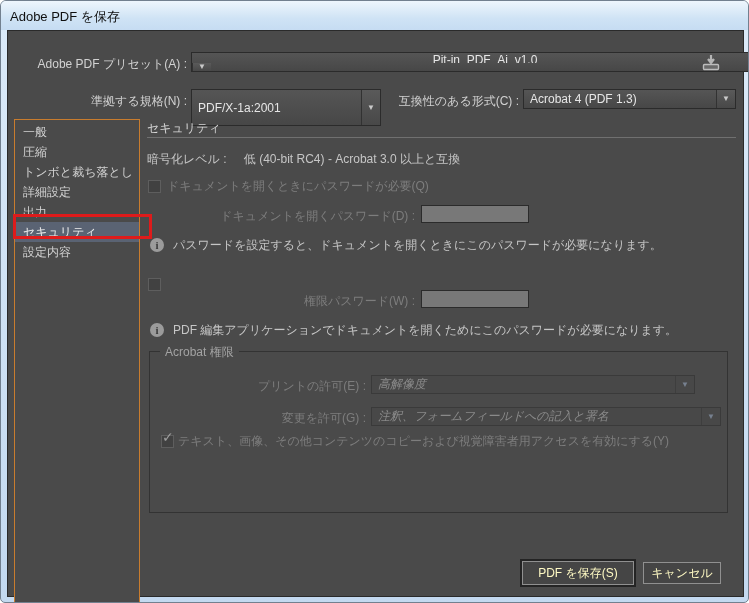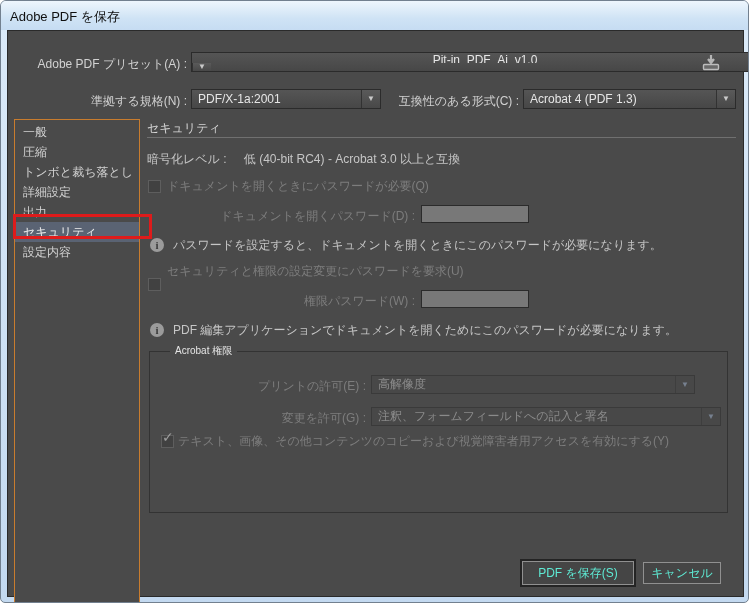--- a/index.html
+++ b/index.html
@@ -37,25 +37,25 @@
              color:#3a3a3a;font-size:11px;font-weight:bold;text-align:center;line-height:14px;
              font-family:"Liberation Serif","DejaVu Serif",serif;}
   
   .sidebar{box-sizing:border-box;border:1px solid #c87c2e;background:#4a4a4a;padding-top:2px;}
   .side-item{height:20px;line-height:20px;padding-left:8px;font-size:12px;color:#d2d2d2;white-space:nowrap;
              overflow:hidden;}
   .side-item.selected{background:#5a6373;color:#ececec;}
   .red-annotation{box-sizing:border-box;border:3px solid #de1b1b;background:transparent;pointer-events:none;z-index:50;}
   
   .groupbox{box-sizing:border-box;border:1px solid #333333;}
-  .group-legend{position:absolute;top:-8px;left:20px;background:#4a4a4a;padding:0 5px;font-size:10px;color:#e5e5e5;white-space:nowrap;}
+  .group-legend{position:absolute;top:-8px;left:10px;background:#4a4a4a;padding:0 5px;font-size:12px;color:#a3a3a3;white-space:nowrap;}
   
   .sep{height:1px;background:#707070;}
   
-  .btn{box-sizing:border-box;background:#454545;border:1px solid #909090;color:#5eead4;font-size:12px;
+  .btn{box-sizing:border-box;background:#454545;border:1px solid #909090;color:#fef9c3;font-size:12px;
        display:flex;align-items:center;justify-content:center;white-space:nowrap;
        font-family:"Liberation Sans","DejaVu Sans",sans-serif;}
   .btn.default{outline:2px solid #242424;}
   
   .icon-btn{display:flex;align-items:center;justify-content:center;background:transparent;border:none;}
 </style>
 </head>
 <body>
 
 <div class="frame">
@@ -74,21 +74,21 @@
   </div>
   <div class="abs icon-btn" style="left:697px;top:51px;width:26px;height:21px;">
     <svg width="22" height="19" viewBox="0 0 22 19">
       <path d="M11 2 L11 8 M8 6 L11 10 L14 6" stroke="#b5b5b5" stroke-width="2.2" fill="none"></path>
       <path d="M8 6 L11 10 L14 6 Z" fill="#b5b5b5"></path>
       <rect x="3.5" y="11.5" width="15" height="5" rx="1" fill="#6a6a6a" stroke="#bdbdbd" stroke-width="1.4"></rect>
     </svg>
   </div>
 
   <div class="abs lbl right" style="left:20px;top:92px;width:166px;">準拠する規格(N) :</div>
-  <div class="abs dd" style="left:190px;top:88px;width:190px;height:20px;">
+  <div class="abs dd" style="left:190px;top:88px;width:190px;height:37px;">
     <span class="dd-text">PDF/X-1a:2001</span>
     <span class="dd-arrowbox">
       <span class="dd-arrow">▼</span>
     </span>
   </div>
   <div class="abs lbl right" style="left:385px;top:92px;width:133px;">互換性のある形式(C) :</div>
   <div class="abs dd" style="left:522px;top:88px;width:213px;height:20px;">
     <span class="dd-text">Acrobat 4 (PDF 1.3)</span>
     <span class="dd-arrowbox">
       <span class="dd-arrow">▼</span>
@@ -120,43 +120,42 @@
 
   <div class="abs lbl dim right" style="left:146px;top:207px;width:268px;">ドキュメントを開くパスワード(D) :</div>
   <input class="abs pw-input" style="left: 420px; top: 204px;" disabled="" value="">
 
   <div class="abs" style="left:149px;top:234px;">
     <span class="info-icon">i</span>
   </div>
   <div class="abs lbl semi" style="left:172px;top:236px;">パスワードを設定すると、ドキュメントを開くときにこのパスワードが必要になります。</div>
 
   <div class="abs cb" style="left:147px;top:264px;"></div>
-  <div class="abs lbl dim" style="left:166px;top:262px;">セキュリティと権限の設定変更にパスワードを要求(U)</div>
 
   <div class="abs lbl dim right" style="left:246px;top:292px;width:168px;">権限パスワード(W) :</div>
   <input class="abs pw-input" style="left: 420px; top: 289px;" disabled="" value="">
 
   <div class="abs" style="left:149px;top:319px;">
     <span class="info-icon">i</span>
   </div>
   <div class="abs lbl semi" style="left:172px;top:321px;">PDF 編集アプリケーションでドキュメントを開くためにこのパスワードが必要になります。</div>
 
   <div class="abs groupbox" style="left:148px;top:350px;width:579px;height:162px;">
     <span class="group-legend">Acrobat 権限</span>
 
     <div class="abs lbl dim right" style="left:32px;top:26px;width:184px;text-align:right;">プリントの許可(E) :</div>
-    <div class="abs dd disabled" style="left:221px;top:23px;width:324px;height:19px;">
+    <div class="abs dd disabled" style="left:221px;top:23px;width:324px;height:19px;font-style:italic;">
       <span class="dd-text">高解像度</span>
       <span class="dd-arrowbox">
         <span class="dd-arrow">▼</span>
       </span>
     </div>
 
     <div class="abs lbl dim right" style="left:32px;top:58px;width:184px;">変更を許可(G) :</div>
-    <div class="abs dd disabled" style="left:221px;top:55px;width:350px;height:19px;">
+    <div class="abs dd disabled" style="left:221px;top:55px;width:350px;height:19px;font-style:italic;">
       <span class="dd-text">注釈、フォームフィールドへの記入と署名</span>
       <span class="dd-arrowbox">
         <span class="dd-arrow">▼</span>
       </span>
     </div>
 
     <div class="abs cb" style="left:11px;top:83px;">
       <span class="check">✓</span>
     </div>
     <div class="abs lbl dim" style="left:28px;top:81px;">テキスト、画像、その他コンテンツのコピーおよび視覚障害者用アクセスを有効にする(Y)</div>

